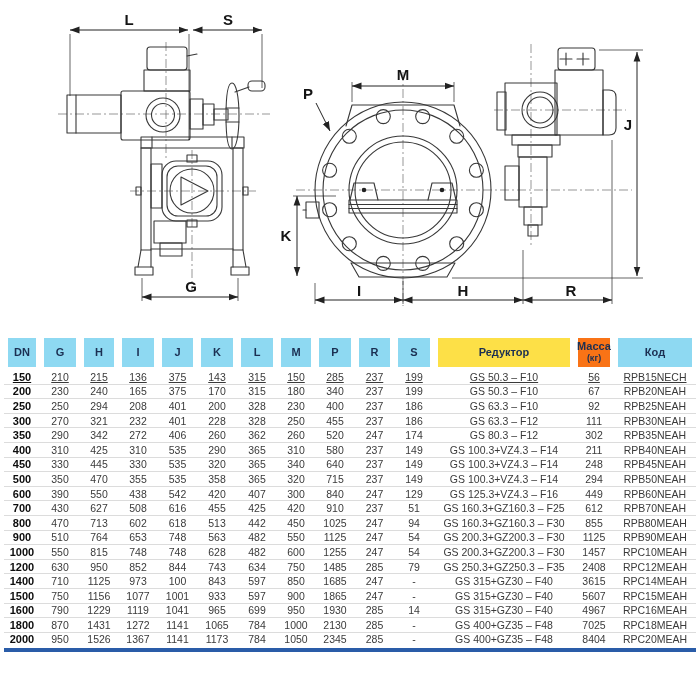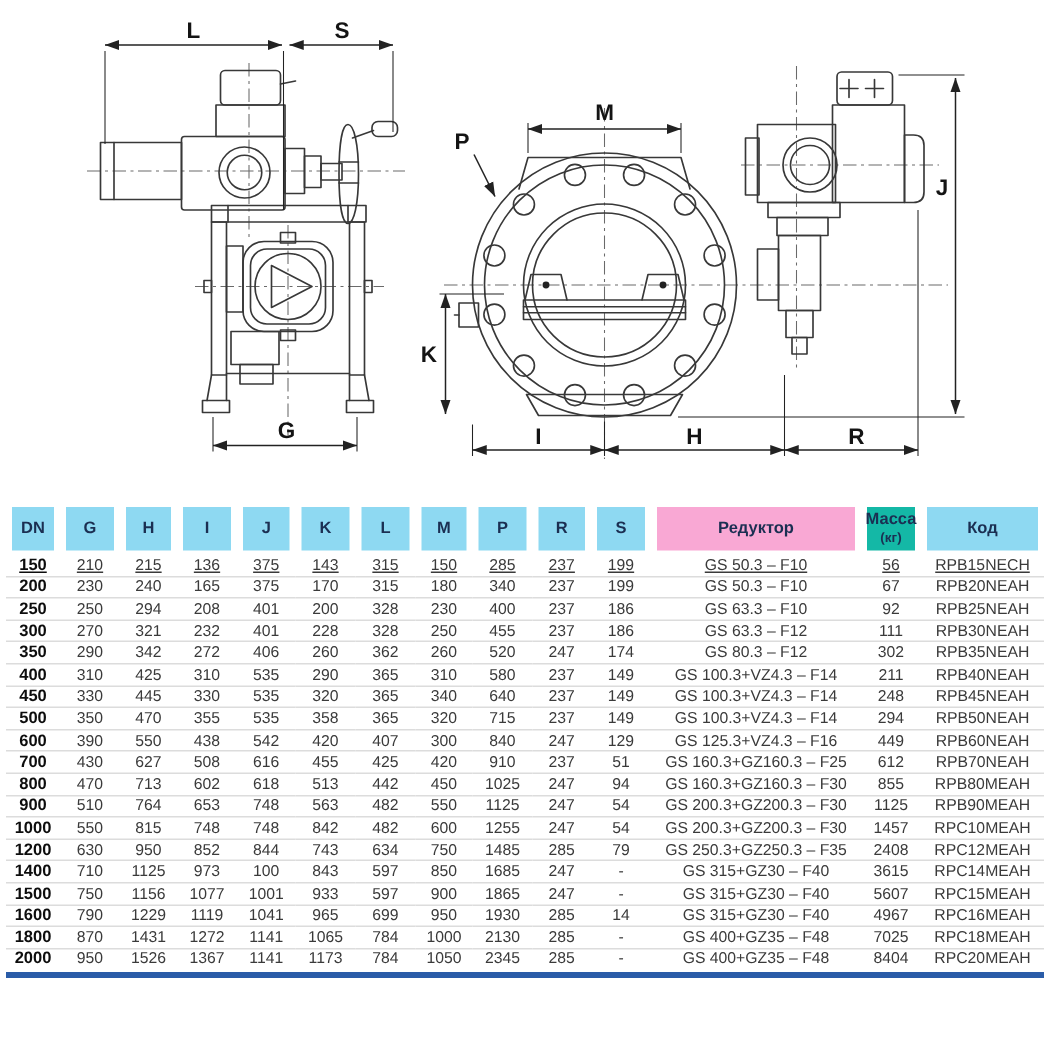--- a/index.html
+++ b/index.html
@@ -255,26 +255,26 @@
               <div class="hcell" style="background: rgb(142, 217, 242); color: rgb(27, 47, 82);">
                 <span>R</span>
               </div>
             </th>
             <th>
               <div class="hcell" style="background: rgb(142, 217, 242); color: rgb(27, 47, 82);">
                 <span>S</span>
               </div>
             </th>
             <th>
-              <div class="hcell" style="background: #f9a8d4; color: rgb(27, 47, 82); align-items: center;">
+              <div class="hcell" style="background: #fde047; color: rgb(27, 47, 82); align-items: center;">
                 <span>Редуктор</span>
               </div>
             </th>
             <th>
-              <div class="hcell" style="background: #14b8a6; color: rgb(27, 47, 82);">
+              <div class="hcell" style="background: #f97316; color: rgb(27, 47, 82);">
                 <span>Масса</span>
                 <span class="sub">(кг)</span>
               </div>
             </th>
             <th>
               <div class="hcell" style="background: rgb(142, 217, 242); color: rgb(27, 47, 82);">
                 <span>Код</span>
               </div>
             </th>
           </tr>
@@ -471,21 +471,21 @@
             <td>GS 200.3+GZ200.3 – F30</td>
             <td>1125</td>
             <td>RPB90MEAH</td>
           </tr>
           <tr>
             <td>1000</td>
             <td>550</td>
             <td>815</td>
             <td>748</td>
             <td>748</td>
-            <td>842</td>
+            <td>628</td>
             <td>482</td>
             <td>600</td>
             <td>1255</td>
             <td>247</td>
             <td>54</td>
             <td>GS 200.3+GZ200.3 – F30</td>
             <td>1457</td>
             <td>RPC10MEAH</td>
           </tr>
           <tr>

